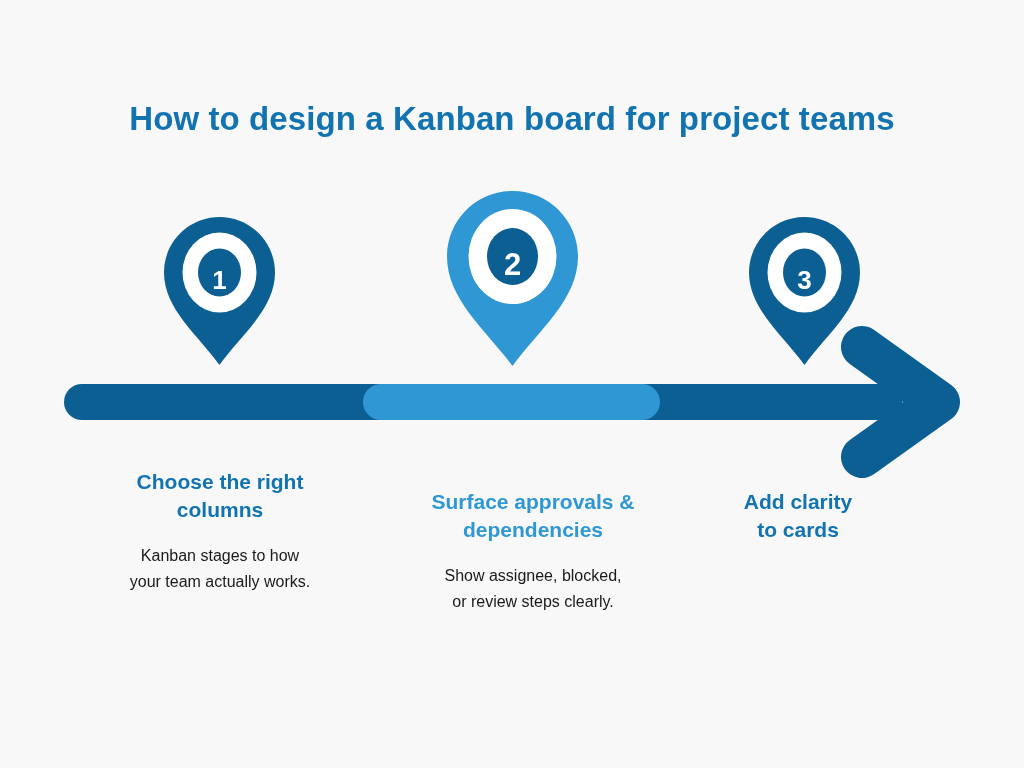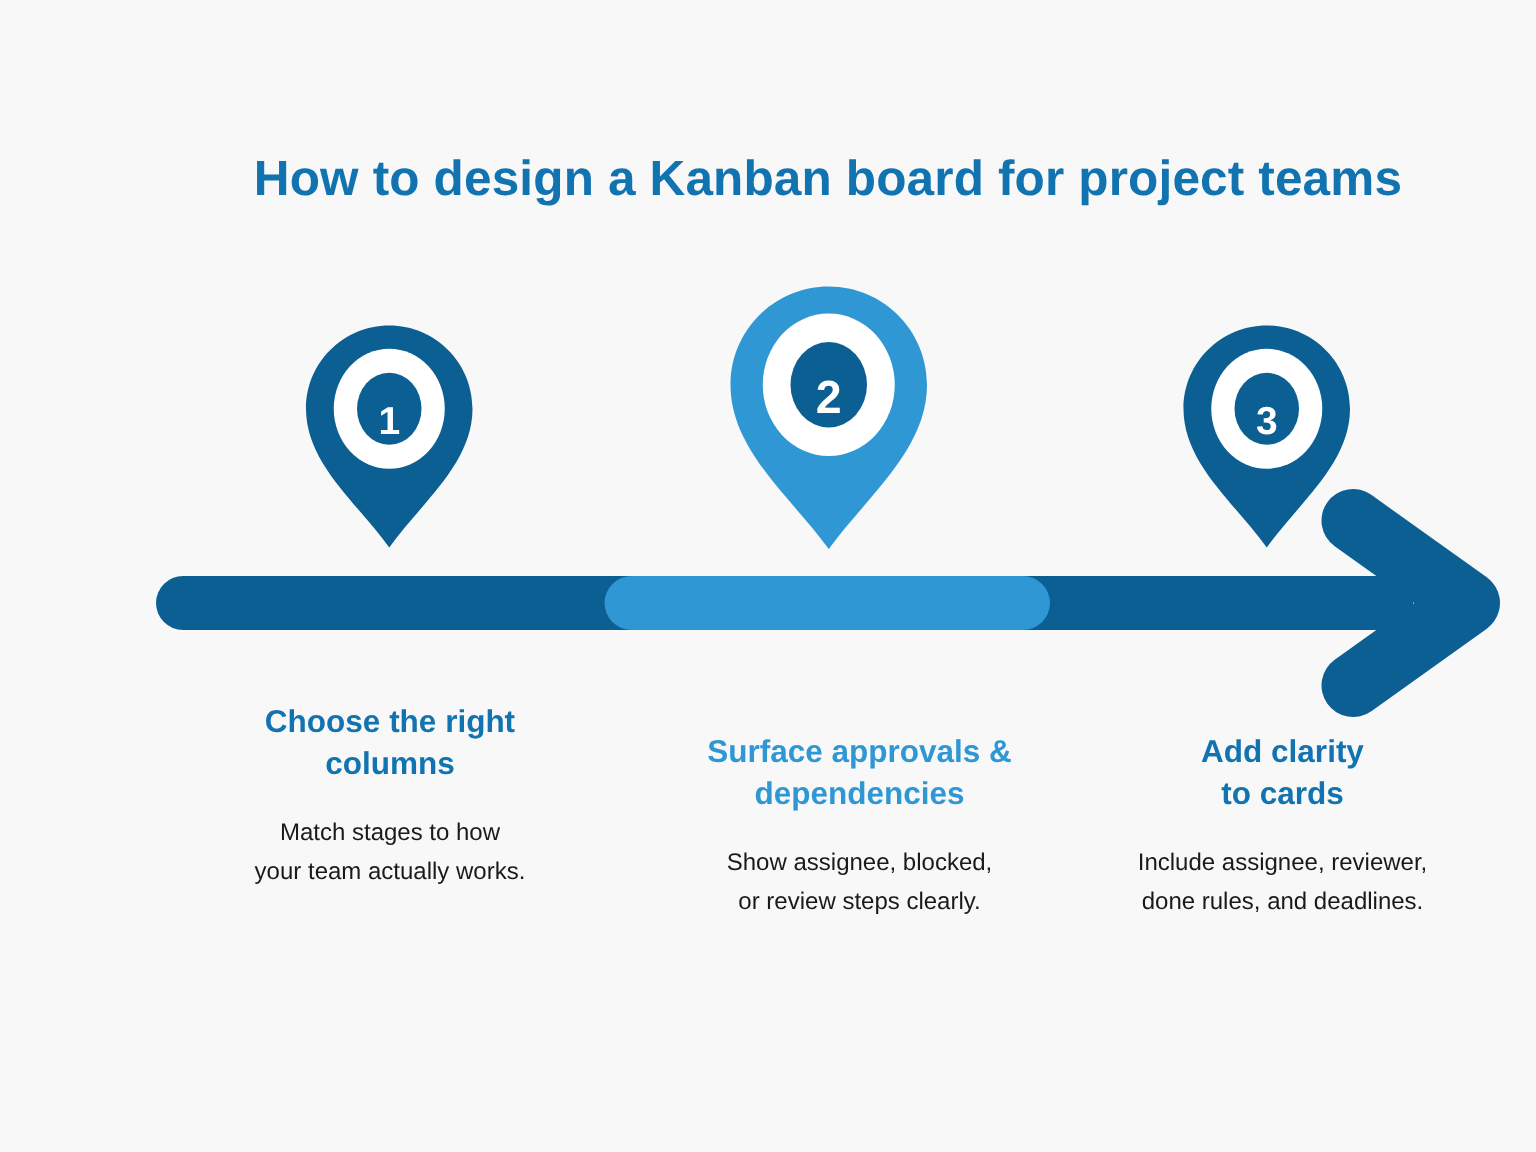--- a/index.html
+++ b/index.html
@@ -11,21 +11,20 @@
     height: 768px;
     background: #f8f8f8;
     font-family: "Liberation Sans", sans-serif;
     overflow: hidden;
     position: relative;
   }
 
   #infographic {
     position: absolute;
     inset: 0;
-    margin-left: 40px;
   }
 
   
   #title {
     position: absolute;
     top: 100px;
     left: 0;
     width: 1024px;
     text-align: center;
     font-size: 33px;
@@ -86,21 +85,21 @@
     margin-top: 19px;
     font-size: 16px;
     font-weight: 400;
     line-height: 26px;
     color: #1a1a1a;
     white-space: pre-line;
   }
 
   #caption-1 { left: 79px; top: 468px; width: 282px; }
   #caption-2 { left: 392px; top: 488px; width: 282px; }
-  #caption-3 { left: 674px; top: 488px; width: 282px; }
+  #caption-3 { left: 657px; top: 488px; width: 282px; }
 </style>
 </head>
 <body style="background: rgb(248, 248, 248);">
 
 <div id="infographic">
 
   <div id="title">How to design a Kanban board for project teams</div>
 
   <svg id="timeline-arrow" viewBox="0 0 1024 170">
 
@@ -136,31 +135,29 @@
       <path d="M55.5,0 C24.85,0 0,24.85 0,55.5 C0,92 34,118 55.5,148 C77,118 111,92 111,55.5 C111,24.85 86.15,0 55.5,0 Z" fill="#0b5f92"></path>
       <ellipse cx="55.5" cy="55.5" rx="37" ry="40" fill="#ffffff"></ellipse>
       <ellipse cx="55.5" cy="55.5" rx="21.5" ry="24" fill="#0b5f92"></ellipse>
     </svg>
     <div class="pin-number">3</div>
   </div>
 
   <div class="step-caption" id="caption-1">
     <div class="step-heading" style="color: rgb(18, 115, 177);">Choose the right
 columns</div>
-    <div class="step-body">Match stages to how
+    <div class="step-body">Kanban stages to how
 your team actually works.</div>
   </div>
 
   <div class="step-caption" id="caption-2">
     <div class="step-heading" style="color: rgb(46, 151, 212);">Surface approvals &amp;
 dependencies</div>
     <div class="step-body">Show assignee, blocked,
 or review steps clearly.</div>
   </div>
 
   <div class="step-caption" id="caption-3">
     <div class="step-heading" style="color: rgb(18, 115, 177);">Add clarity
 to cards</div>
-    <div class="step-body">Include assignee, reviewer,
-done rules, and deadlines.</div>
   </div>
 
 </div>
 
 </body></html>

